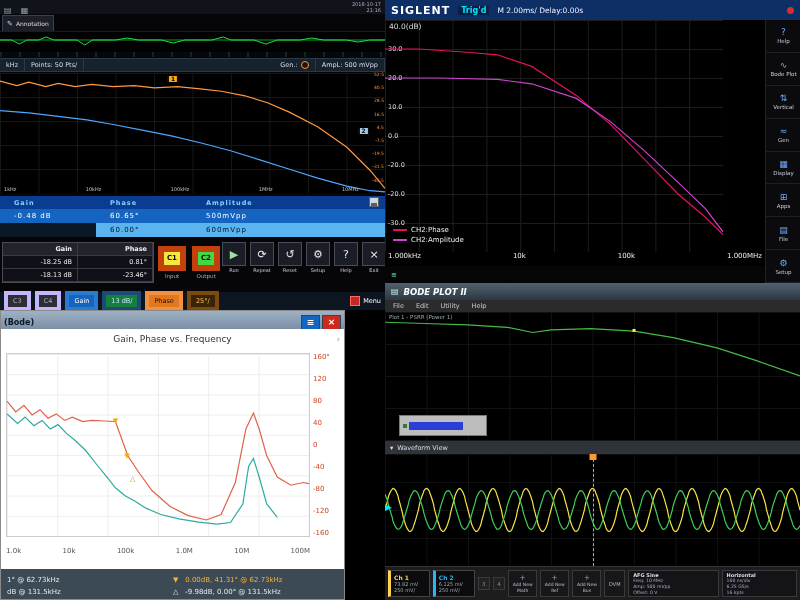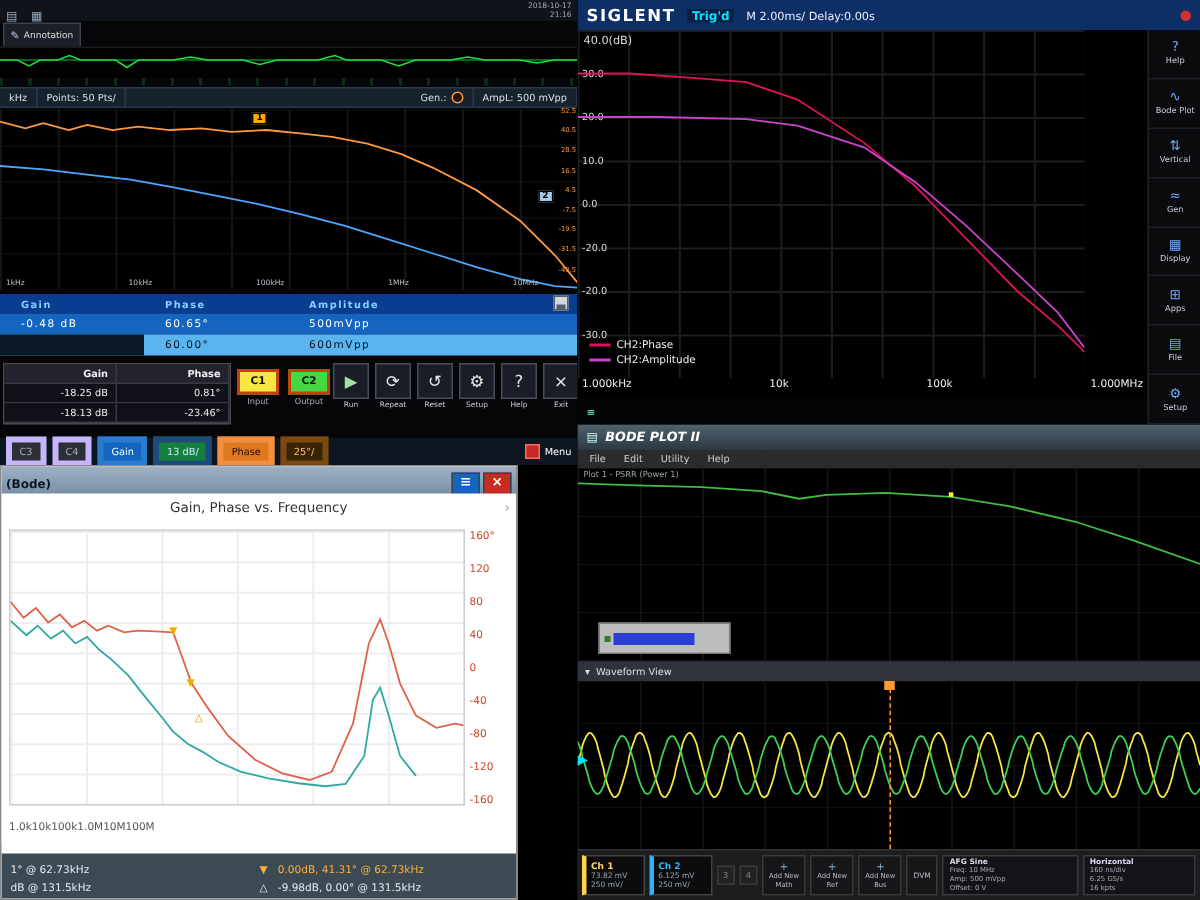--- a/index.html
+++ b/index.html
@@ -35,21 +35,21 @@
   #tl-readout .c3{width:120px;}
   #tl-readout .gaincell-dark{background:#0b1826;height:100%;display:flex;align-items:center;}
   .disk-icon{width:8px;height:8px;background:#cfd8dc;border:1px solid #55606a;display:inline-block;position:relative;margin-right:6px;}
   .disk-icon:after{content:"";position:absolute;left:1px;right:1px;bottom:0;height:3px;background:#55606a;}
   #tl-table{position:absolute;left:2px;top:242px;width:150px;font-size:6.5px;color:#eee;border:1px solid #4a4a55;}
   #tl-table .trow{display:flex;height:12px;border-bottom:1px solid #3a3a45;background:#101018;}
   #tl-table .trow.h{background:#23232e;font-weight:bold;}
   #tl-table .tc{flex:1;display:flex;align-items:center;justify-content:flex-end;padding-right:5px;border-right:1px solid #3a3a45;}
   #tl-c1c2{position:absolute;left:158px;top:246px;display:flex;gap:6px;}
   .iobtn{width:28px;text-align:center;}
-  .iobtn .sq{height:13px;line-height:13px;font-size:7px;font-weight:bold;color:#111;border:2px solid #c2410c;}
+  .iobtn .sq{height:13px;line-height:13px;font-size:7px;font-weight:bold;color:#111;border:6px solid #c2410c;}
   .iobtn .sq.c1{background:#f5e642;}
   .iobtn .sq.c2{background:#43d943;}
   .iobtn .lbl{color:#aab;font-size:5.5px;margin-top:2px;}
   #tl-runs{position:absolute;left:222px;top:242px;display:flex;gap:4px;}
   #tl-sys{position:absolute;left:306px;top:242px;display:flex;gap:4px;}
   .bigbtn{width:24px;text-align:center;}
   .bigbtn .bb{width:24px;height:24px;background:#1b1d26;border:1px solid #464c5c;color:#e8e8e8;display:flex;align-items:center;justify-content:center;font-size:11px;box-sizing:border-box;}
   .bigbtn .bb.run{color:#9fe29f;}
   .bigbtn .lbl{color:#ccd;font-size:5px;margin-top:1px;}
   #tl-bottom{position:absolute;left:0;top:292px;width:385px;height:18px;background:#0d1620;display:flex;align-items:center;gap:4px;padding:0 4px;box-sizing:border-box;font-size:6.5px;}
@@ -86,21 +86,21 @@
   #bl-title{position:absolute;left:0;top:0;width:100%;height:22px;background:linear-gradient(#9fb2c4,#7288a0);display:flex;align-items:center;padding:0 3px;box-sizing:border-box;color:#0c1624;font-size:8px;font-weight:bold;}
   #bl-title .wbtns{margin-left:auto;display:flex;gap:2px;}
   .wbtn{width:17px;height:13px;display:flex;align-items:center;justify-content:center;font-size:9px;color:#fff;border:1px solid #345;}
   .wbtn.list{background:#1565c0;}
   .wbtn.close{background:#cc2a1e;font-weight:bold;}
   #bl-body{position:absolute;left:0;top:18px;right:0;bottom:36px;background:#fff;}
   #bl-ctitle{position:absolute;left:0;top:5px;width:100%;text-align:center;color:#333;font-size:9px;}
   #bl-chev{position:absolute;right:4px;top:5px;color:#999;font-size:9px;}
   #bl-chart{position:absolute;left:5px;top:24px;right:34px;bottom:26px;border:1px solid #ccc;background:#fff;background-image:linear-gradient(to right,#ededed 1px,transparent 1px),linear-gradient(to bottom,#ededed 1px,transparent 1px);background-size:16.66% 11.11%;}
   #bl-ycol{position:absolute;right:3px;top:24px;bottom:26px;width:28px;display:flex;flex-direction:column;justify-content:space-between;color:#cc4422;font-size:7px;text-align:left;}
-  #bl-xrow{position:absolute;left:5px;right:34px;bottom:8px;display:flex;color:#555;font-size:7px;margin-top:28px;}
+  #bl-xrow{position:absolute;left:5px;right:34px;bottom:8px;display:flex;justify-content:space-between;color:#555;font-size:7px;margin-top:28px;}
   #bl-status{position:absolute;left:0;bottom:0;width:100%;height:30px;background:#3b4a55;box-sizing:border-box;padding:4px 6px;font-size:7px;}
   #bl-status .lcol{position:absolute;left:6px;top:5px;color:#e6ebf0;line-height:12px;}
   #bl-status .rcol{position:absolute;left:172px;top:5px;line-height:12px;}
   #bl-status .m1{color:#ffb033;}
   #bl-status .m2{color:#e6ebf0;}
   #bl-status .g{display:inline-block;width:10px;}
 
   
   #br{left:385px;top:283px;width:415px;height:317px;background:#161618;}
   #br-title{position:absolute;left:0;top:0;width:100%;height:17px;background:linear-gradient(#50626f,#2c3842);display:flex;align-items:center;gap:5px;padding:0 6px;box-sizing:border-box;color:#fff;font-size:8.5px;font-weight:bold;font-style:italic;}

